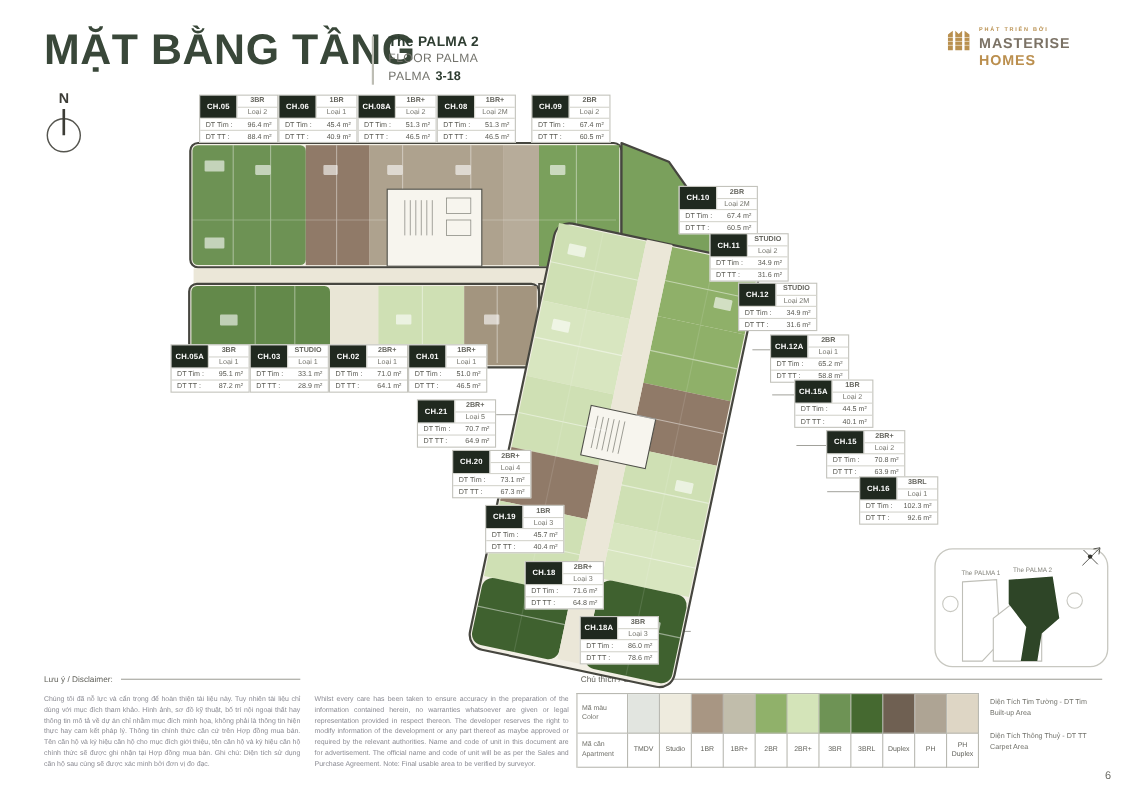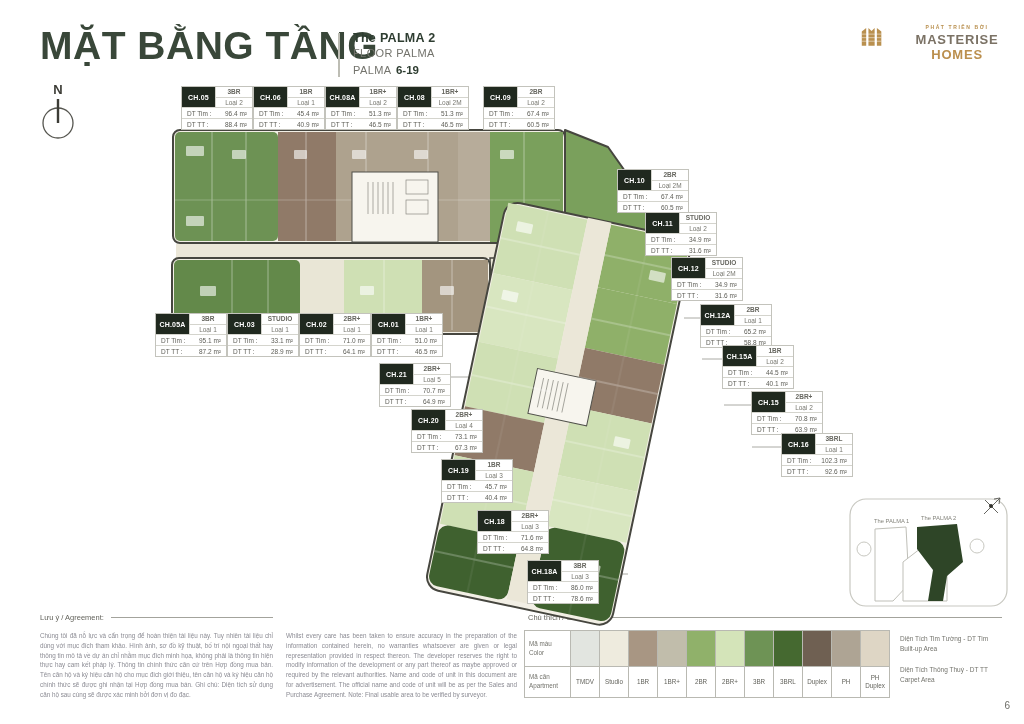--- a/index.html
+++ b/index.html
@@ -11,21 +11,21 @@
   .page-title{position:absolute;left:40px;top:24px;font-size:39px;font-weight:bold;
               color:#394739;letter-spacing:.5px;}
   .hdr-divider{position:absolute;left:338px;top:33px;width:2px;height:44px;background:#bdbdb4;}
   .hdr-block{position:absolute;left:353px;top:31px;line-height:15px;}
   .hdr-project{font-size:12.5px;font-weight:bold;color:#2e3d31;letter-spacing:.3px;}
   .hdr-sub{font-size:11px;color:#73736c;letter-spacing:.4px;}
   .hdr-level span.lv-lab{font-size:11px;color:#73736c;letter-spacing:.4px;}
   .hdr-level span.lv-val{font-size:11.5px;font-weight:bold;color:#2e3d31;}
 
   .logo{position:absolute;left:860px;top:22px;display:flex;align-items:flex-start;gap:7px;}
-  .logo-text{display:flex;flex-direction:column;gap:2px;padding-top:2px;text-align:center;}
+  .logo-text{display:flex;flex-direction:column;gap:2px;padding-top:2px;}
   .logo-tagline{font-size:5px;letter-spacing:1.6px;color:#b9904f;font-weight:bold;}
   .logo-brand{font-size:13px;font-weight:bold;letter-spacing:.8px;}
   .logo-brand .b1{color:#7b7265;}
   .logo-brand .b2{color:#bb8f4e;}
 
   .compass{position:absolute;left:40px;top:82px;width:36px;text-align:center;}
   .compass-n{font-size:13px;font-weight:bold;color:#3c3c36;}
 
   
   #cards-layer{position:absolute;inset:0;z-index:3;}
@@ -73,21 +73,21 @@
 </head>
 <body>
 
 <div class="page">
 
   <div class="page-title">MẶT BẰNG TẦNG</div>
   <div class="hdr-divider"></div>
   <div class="hdr-block">
     <div class="hdr-project">The PALMA 2</div>
     <div class="hdr-sub">FLOOR PALMA</div>
-    <div class="hdr-level"><span class="lv-lab">PALMA</span> <span class="lv-val">6-19</span></div>
+    <div class="hdr-level"><span class="lv-lab">PALMA</span> <span class="lv-val">3-18</span></div>
   </div>
 
   <div class="logo">
     <svg width="24" height="26" viewBox="0 0 26 26">
       <path fill="#b9904f" d="M2,25 V9 L7,5 V25 Z"></path>
       <path fill="#b9904f" d="M9.5,25 V5 L13,8.5 L16.5,5 V25 Z"></path>
       <path fill="#b9904f" d="M19,25 V5 L24,9 V25 Z"></path>
       <g stroke="#ffffff" stroke-width="0.7" opacity="0.8">
         <line x1="2" y1="12" x2="24" y2="12"></line>
           <line x1="2" y1="16" x2="24" y2="16"></line>
@@ -627,21 +627,21 @@
         <span class="uc-val">86.0 m²</span>
       </div>
       <div class="uc-row">
         <span>DT TT :</span>
         <span class="uc-val">78.6 m²</span>
       </div>
     </div>
     </div>
 
   <div class="section-title disc-title">
-      <span>Lưu ý / Agreement:</span>
+      <span>Lưu ý / Disclaimer:</span>
     </div>
   <div class="disc-text disc-vi">Chúng tôi đã nỗ lực và cẩn trọng để hoàn thiện tài liệu này. Tuy nhiên tài liệu chỉ dùng với mục đích tham khảo. Hình ảnh, sơ đồ kỹ thuật, bố trí nội ngoại thất hay thông tin mô tả về dự án chỉ nhằm mục đích minh họa, không phải là thông tin hiện thực hay cam kết pháp lý. Thông tin chính thức căn cứ trên Hợp đồng mua bán. Tên căn hộ và ký hiệu căn hộ cho mục đích giới thiệu, tên căn hộ và ký hiệu căn hộ chính thức sẽ được ghi nhận tại Hợp đồng mua bán. Ghi chú: Diện tích sử dụng căn hộ sau cùng sẽ được xác minh bởi đơn vị đo đạc.</div>
   <div class="disc-text disc-en">Whilst every care has been taken to ensure accuracy in the preparation of the information contained herein, no warranties whatsoever are given or legal representation provided in respect thereon. The developer reserves the right to modify information of the development or any part thereof as maybe approved or required by the relevant authorities. Name and code of unit in this document are for advertisement. The official name and code of unit will be as per the Sales and Purchase Agreement. Note: Final usable area to be verified by surveyor.</div>
 
   <div class="section-title legend-title">
       <span>Chú thích / Comment</span>
     </div>
 
   <div class="legend-table">
     <div class="lg-cell lg-rowlab lg-r1">

